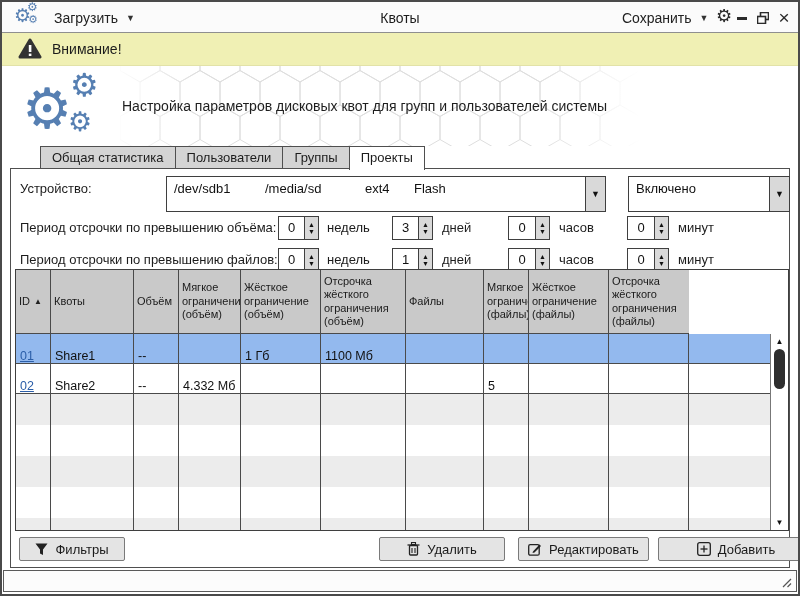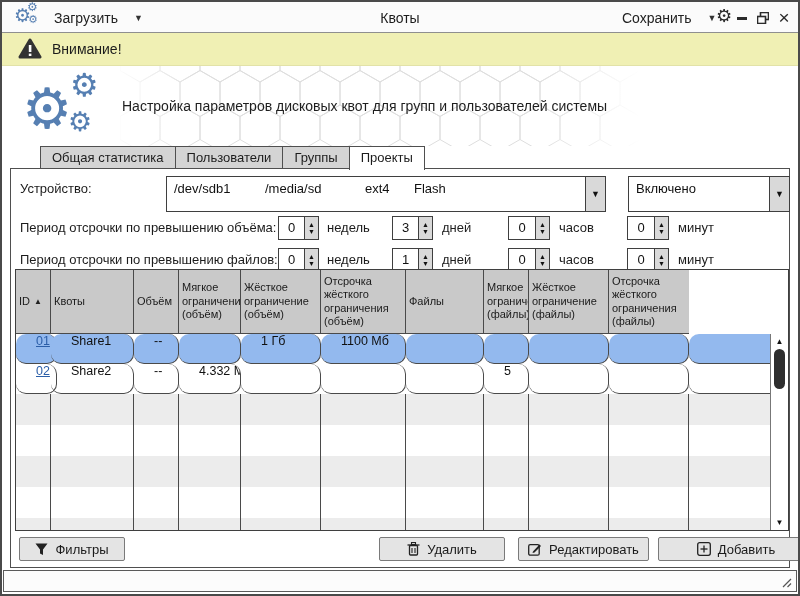--- a/index.html
+++ b/index.html
@@ -7,21 +7,21 @@
   .window { position:relative; width:800px; height:596px; background:#fff;
             border:2px solid #4a4a4a; overflow:hidden; color:#222; }
 
   
   .titlebar { position:absolute; top:0; left:0; right:0; height:31px; background:#fbfbfb;
               border-bottom:1px solid #8f8f8f; }
   .app-icon { position:absolute; left:12px; top:4px; width:30px; height:24px; color:#567fb2; }
   .app-icon .g1 { position:absolute; left:0; top:-2px; font-size:19px; }
   .app-icon .g2 { position:absolute; left:13px; top:-6px; font-size:12px; }
   .app-icon .g3 { position:absolute; left:14px; top:7px; font-size:11px; }
-  .menu-btn { position:absolute; top:0; height:31px; display:flex; align-items:center; gap:16px;
+  .menu-btn { position:absolute; top:0; height:31px; display:flex; align-items:center; gap:8px;
               font-size:14px; color:#222; cursor:default; }
   .menu-btn .caret { font-size:9px; color:#333; }
   #load-btn { left:52px; }
   #save-btn { left:620px; }
   .win-title { position:absolute; left:0; right:0; top:0; height:31px; display:flex;
                align-items:center; justify-content:center; font-size:14px; color:#1c1c1c; }
   .settings-gear { position:absolute; left:714px; top:3px; font-size:18px; color:#2b2b2b; }
   .winctl { position:absolute; top:0; height:31px; display:flex; align-items:center; }
   .winctl > div { width:16px; height:16px; margin-left:5px; display:flex; align-items:center;
                   justify-content:center; color:#2b2b2b; }
@@ -77,22 +77,22 @@
   .trow { display:grid; grid-template-columns:35px 83px 45px 62px 80px 85px 78px 45px 80px 80px auto; }
   .trow > div { border-right:1px solid #4a4a4a; overflow:hidden; }
   .trow > div:last-child { border-right:none; }
   .trow.head { height:64px; }
   .trow.head > div { background:#c9c9c9; border-bottom:1px solid #4a4a4a; font-size:11px;
                      line-height:1.22; padding:3px 3px; color:#1a1a1a; display:flex;
                      align-items:center; }
   .trow.head .idc { gap:4px; }
   .sort-ico { font-size:8px; color:#222; }
   .trow.data { height:30px; }
-  .trow.data > div { border-bottom:1px solid #4a4a4a; font-size:12.5px; padding:0 20px;
-                     display:flex; align-items:flex-start; color:#111; white-space:nowrap;border-radius:10px; }
+  .trow.data > div { border-bottom:1px solid #4a4a4a; font-size:12.5px; padding:0 4px;
+                     display:flex; align-items:flex-end; color:#111; white-space:nowrap; }
   .trow.data.sel > div { background:#93b9ee; }
   .idlink { color:#2b5ea8; text-decoration:underline; }
   .trow.filler { height:31px; }
   .trow.filler > div { border-bottom:none; }
   .filler.odd  > div { background:#ececec; }
   .filler.even > div { background:#ffffff; }
 
   
   .vscroll { position:absolute; top:64px; right:0; bottom:0; width:18px; background:#fff;
              border-left:1px solid #777; }

